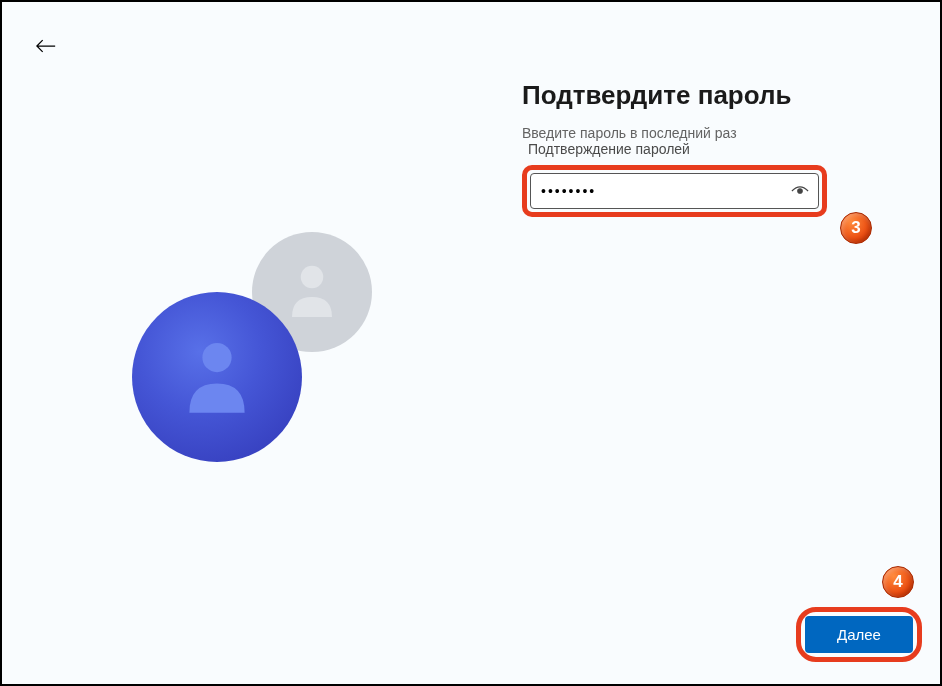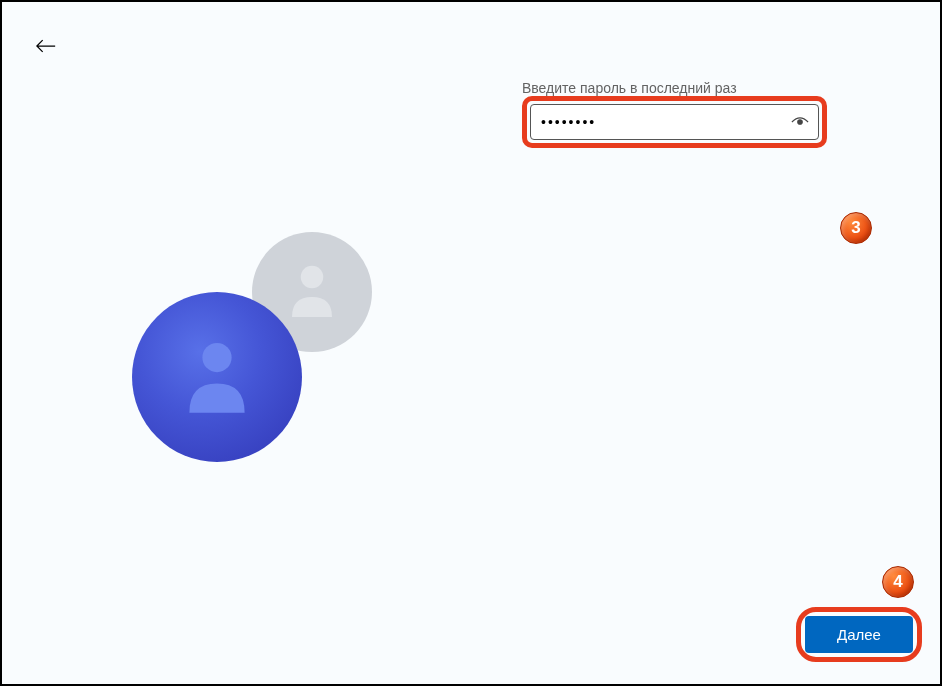--- a/index.html
+++ b/index.html
@@ -195,21 +195,23 @@
   </div>
   <div class="avatar-large">
     <svg viewBox="0 0 40 48">
       <circle cx="20" cy="12" r="9" fill="#6c86f0"></circle>
       <path d="M 3 46 Q 3 28 20 28 Q 37 28 37 46 Z" fill="#6c86f0"></path>
     </svg>
   </div>
 </div>
 
 <div class="content">
+  <h1 class="title">Подтвердите пароль</h1>
   <p class="subtitle">Введите пароль в последний раз</p>
+  <div class="field-label">Подтверждение паролей</div>
   <div class="input-highlight">
     <div class="password-input-wrapper">
       <input type="text" class="password-input" value="••••••••" style="">
       <button class="reveal-button">
         <svg viewBox="0 0 20 14" fill="none" stroke="#444" stroke-width="1.3">
           <path d="M 1 7 Q 10 -2 19 7"></path>
           <circle cx="10" cy="7" r="2.5" fill="#444"></circle>
         </svg>
       </button>
     </div>

